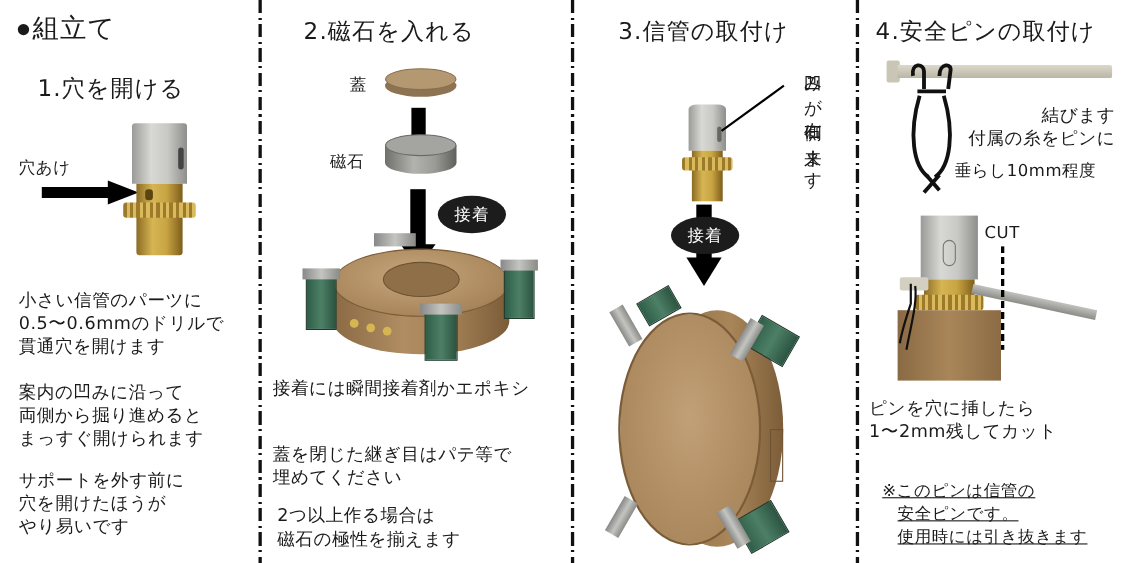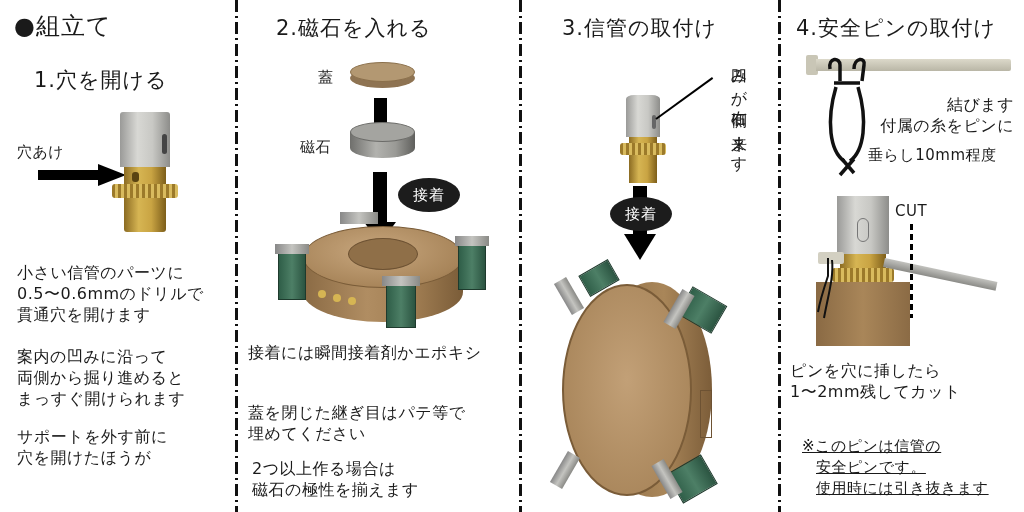--- a/index.html
+++ b/index.html
@@ -3,21 +3,21 @@
 <meta charset="utf-8">
 <style>
   * { box-sizing: border-box; margin: 0; padding: 0; }
   html, body { width: 1024px; height: 512px; background: #ffffff; overflow: hidden; }
   body { font-family: "DejaVu Sans", "Liberation Sans", sans-serif; color: #1a1a1a; position: relative; }
   .abs { position: absolute; }
   .divider {
     position: absolute; top: 0; width: 3px; height: 512px;
     background: repeating-linear-gradient(to bottom, #111 0 12px, transparent 12px 16px, #111 16px 18px, transparent 18px 22px);
   }
-  .main-title { font-size: 24px; font-weight: 500; letter-spacing: 1px; }
+  .main-title { font-size: 24px; font-weight: 500; letter-spacing: 1px; font-family: Liberation Serif, serif; }
   .step-title { font-size: 21px; letter-spacing: 1px; }
   .body-text { font-size: 16px; line-height: 21px; letter-spacing: 0.5px; white-space: nowrap; }
   .label { font-size: 15px; letter-spacing: 0.5px; }
   .badge {
     position: absolute; background: #1c1c1c; color: #fff; font-size: 15px;
     border-radius: 50%; width: 62px; height: 34px; display: flex; align-items: center; justify-content: center;
     letter-spacing: 1px;
   }
   .vbar { position: absolute; background: #000; }
   .arrow-head { position: absolute; width: 0; height: 0; border-left: 16px solid transparent; border-right: 16px solid transparent; border-top: 22px solid #000; }
@@ -61,20 +61,21 @@
   <div>貫通穴を開けます</div>
 </div>
 <div class="abs body-text" style="left:17px; top:346px;">
   <div>案内の凹みに沿って</div>
   <div>両側から掘り進めると</div>
   <div>まっすぐ開けられます</div>
 </div>
 <div class="abs body-text" style="left:17px; top:426px;">
   <div>サポートを外す前に</div>
   <div>穴を開けたほうが</div>
+  <div>やり易いです</div>
 </div>
 
 <div class="abs step-title" style="left:276px; top:14px;">2.磁石を入れる</div>
 
 <div class="abs label" style="left:318px; top:68px;">蓋</div>
 <div class="abs" style="left:350px; top:62px; width:65px; height:30px;">
   <div style="position:absolute; left:0; top:6px; width:65px; height:20px; border-radius:50%; background:#8e7352;"></div>
   <div style="position:absolute; left:0; top:0; width:65px; height:20px; border-radius:50%; background:#b39872; border:1px solid #8a6f4b;"></div>
 </div>
 <div class="vbar" style="left:374px; top:98px; width:13px; height:36px;"></div>

